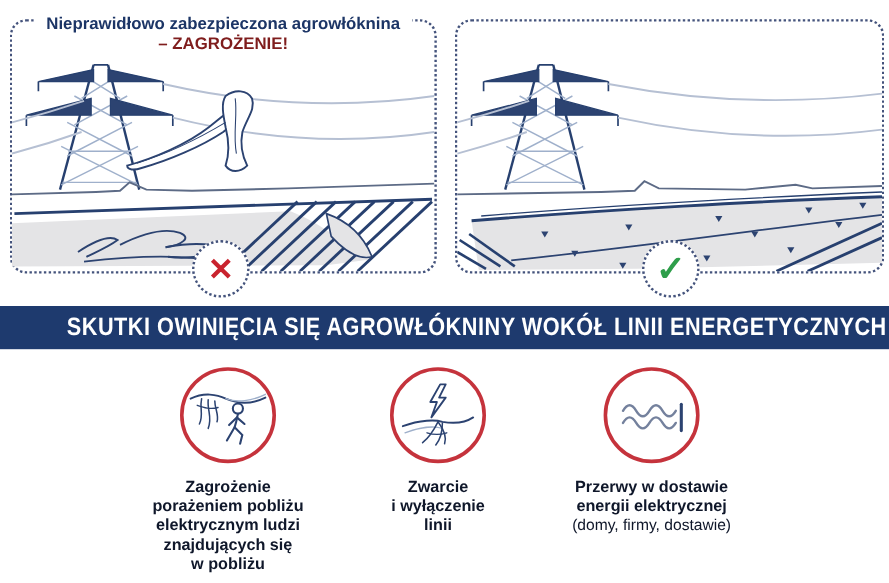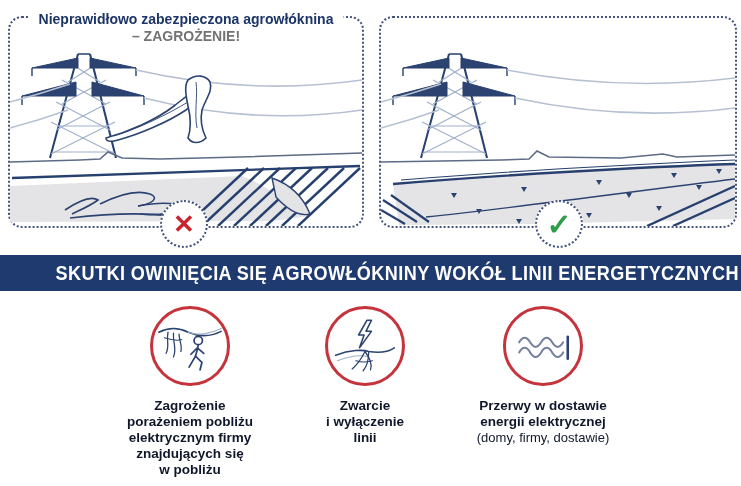--- a/index.html
+++ b/index.html
@@ -6,21 +6,21 @@
   body{font-family:"Liberation Sans",sans-serif;}
   .canvas{position:relative;width:741px;height:486px;background:#fff;overflow:hidden;padding-left:16px;}
 
   
   .panel{position:absolute;top:16px;height:208px;border:2px dotted #44537c;border-radius:14px;background:#fff;}
   .panel.left{left:8px;width:352px;}
   .panel.right{left:379px;width:354px;}
   .panel-title{position:absolute;top:-7px;left:50%;transform:translateX(-50%);background:#fff;
     padding:0 10px;text-align:center;font-size:14px;font-weight:bold;color:#1c3566;
     line-height:17px;white-space:nowrap;z-index:3;}
-  .panel-title .danger{color:#737373;}
+  .panel-title .danger{color:#7f1d1d;}
   .scene{position:absolute;left:0;top:0;width:100%;height:100%;}
 
   
   .badge{position:absolute;width:44px;height:44px;border:2px dotted #44537c;border-radius:50%;
     background:#fff;display:flex;align-items:center;justify-content:center;z-index:4;}
   .badge.cross{left:160px;top:200px;color:#c9232e;font-size:26px;font-weight:bold;}
   .badge.check{left:535px;top:200px;color:#2e9e4a;font-size:30px;font-weight:bold;}
 
   
   .banner{position:absolute;left:0;top:255px;width:741px;height:36px;background:#1e3a6e;
@@ -201,21 +201,21 @@
           <circle cx="45" cy="30" r="4.6" stroke-width="1.9"></circle>
           <path d="M45,35 C44,40 43,44 42,47" stroke-width="1.9"></path>
           <path d="M44,38 L37,45 M44,38 L51,44" stroke-width="1.9"></path>
           <path d="M42,47 L35,59 M42,47 L49,54 L47,62" stroke-width="1.9"></path>
         </g>
       </svg>
     </div>
     <div class="caption">
       <div>Zagrożenie</div>
       <div>porażeniem pobliżu</div>
-      <div>elektrycznym firmy</div>
+      <div>elektrycznym ludzi</div>
       <div>znajdujących się</div>
       <div>w pobliżu</div>
     </div>
   </div>
 
   <div class="col col2">
     <div class="icon-circle">
       <svg width="66" height="66" viewBox="0 0 72 72">
         <g fill="none" stroke="#2c4371" stroke-width="1.7" stroke-linecap="round" stroke-linejoin="round">
           <path d="M38,8 L29,24 L35,24 L30,38 L43,20 L37,20 L43,8 Z"></path>

